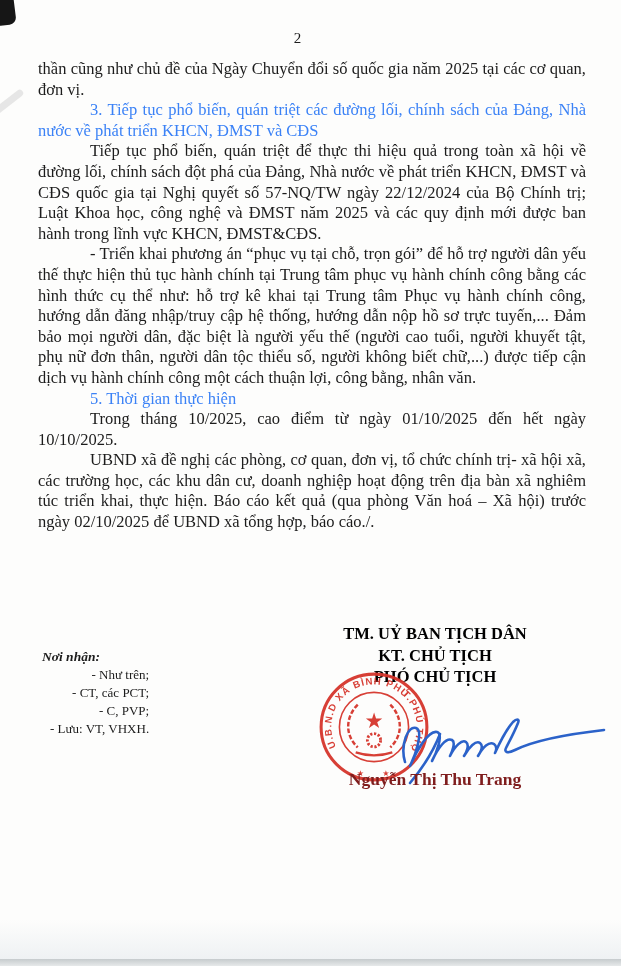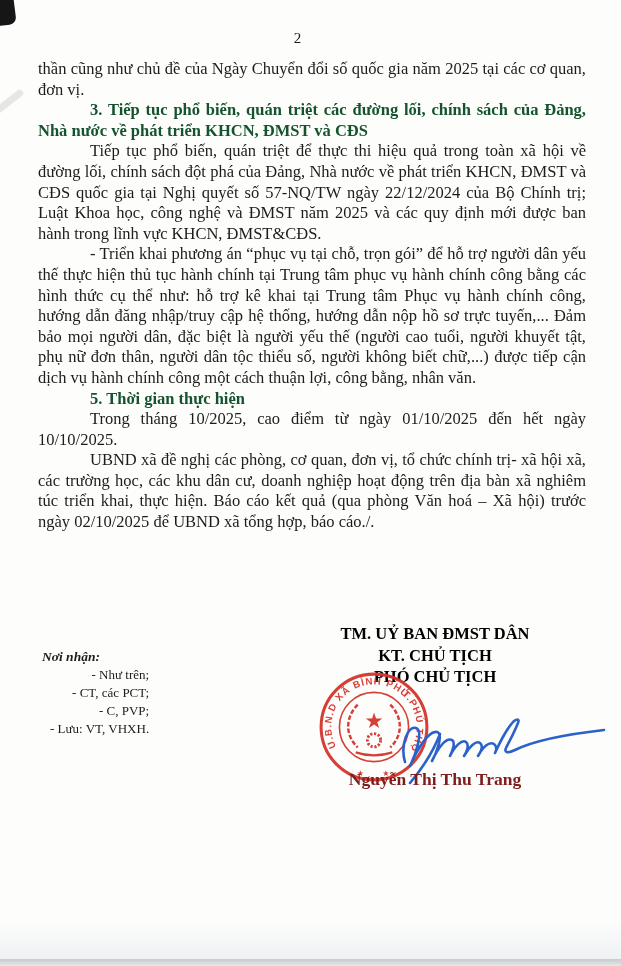--- a/index.html
+++ b/index.html
@@ -35,21 +35,21 @@
     position:absolute;top:30px;left:0;width:100%;
     text-align:center;font-size:15px;transform:translateX(-13px);
   }
   
   .doc-body{
     position:absolute;top:59px;left:38px;width:548px;
     font-size:16.5px;line-height:20.6px;text-align:justify;
   }
   .doc-body p{margin:0;text-indent:52px;}
   .doc-body p.no-indent{text-indent:0;}
-  .doc-body p.bold{font-weight:700;color:#14532d;}
+  .doc-body p.bold{font-weight:400;color:#3b82f6;}
   
   .recipients{
     position:absolute;left:42px;top:648px;
     font-size:13px;line-height:18px;
   }
   .recipients .label{font-weight:700;font-style:italic;font-size:13.5px;}
   .recipients .item{margin-left:8px;text-align:right;}
   
   .sign-block{
     position:absolute;left:306px;top:623px;width:258px;
@@ -101,21 +101,21 @@
 
   <div class="recipients">
     <div class="label">Nơi nhận:</div>
     <div class="item">- Như trên;</div>
     <div class="item">- CT, các PCT;</div>
     <div class="item">- C, PVP;</div>
     <div class="item">- Lưu: VT, VHXH.</div>
   </div>
 
   <div class="sign-block">
-    <div>TM. UỶ BAN ĐMST DÂN</div>
+    <div>TM. UỶ BAN TỊCH DÂN</div>
     <div>KT. CHỦ TỊCH</div>
     <div>PHÓ CHỦ TỊCH</div>
   </div>
 
   <svg class="seal" viewBox="-58 -58 116 116" aria-hidden="true">
     <circle class="ring ring-outer" r="52"></circle>
     <circle class="ring ring-inner" r="34"></circle>
     <path id="sealTextArc" d="M -36.4,21 A 42 42 0 1 1 36.4,21" fill="none"></path>
     <text class="seal-arc-text">
       <textPath href="#sealTextArc" startOffset="1%">U.B.N.D XÃ BÌNH PHÚ</textPath>

